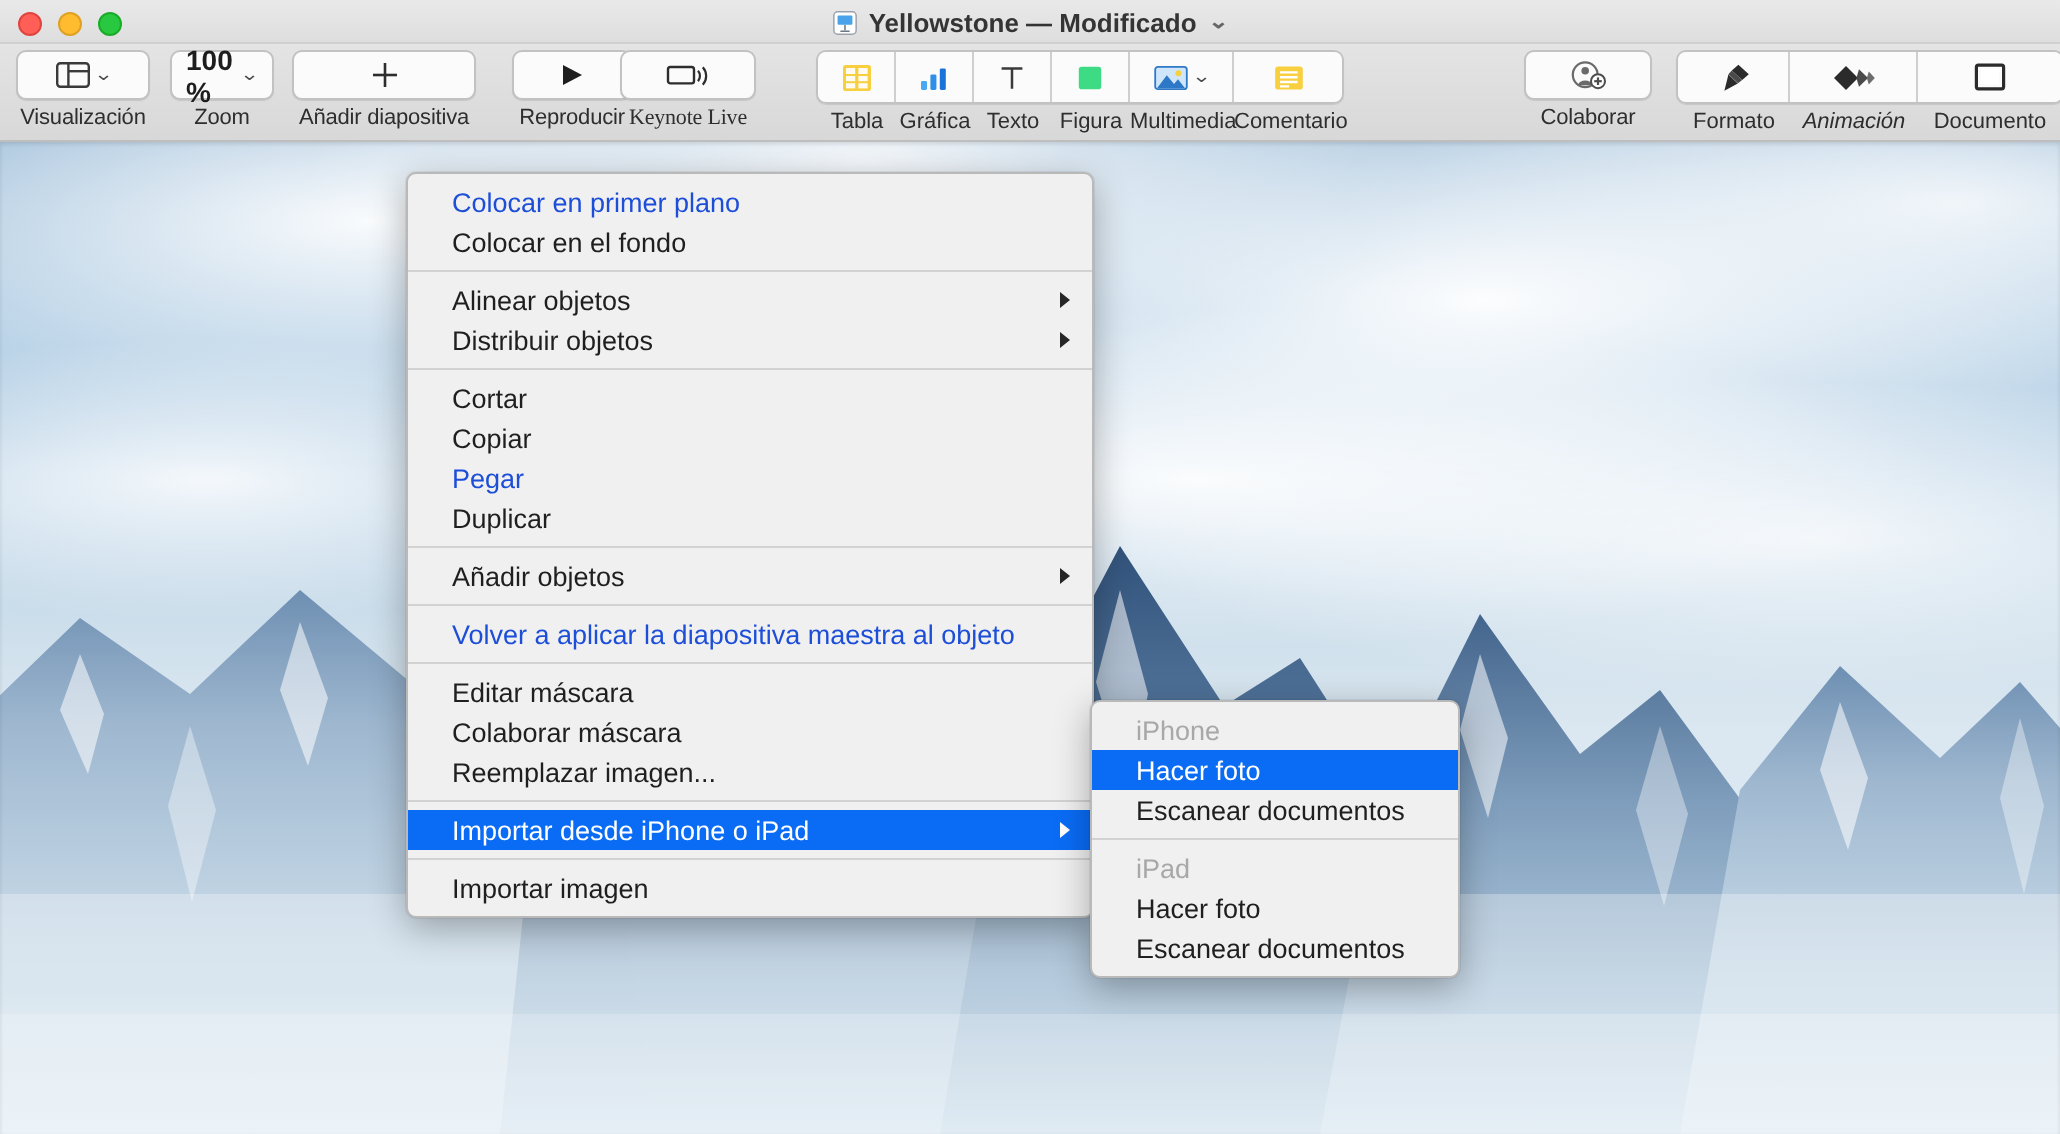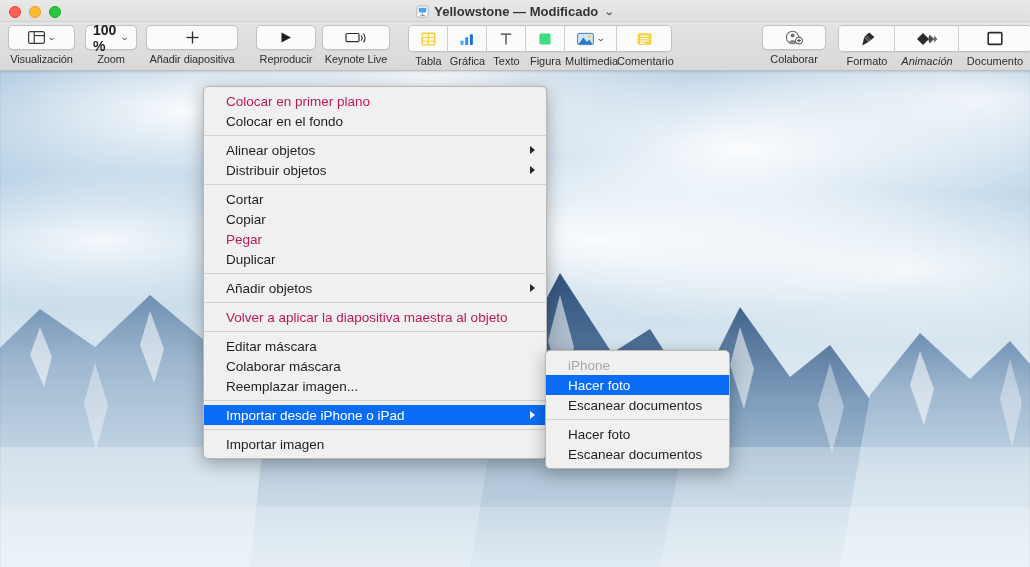--- a/index.html
+++ b/index.html
@@ -154,21 +154,21 @@
   #ctx-menu { left: 203px; top: 86px; width: 344px; }
   #sub-menu { left: 545px; top: 350px; width: 185px; }
 
   .mi {
     height: 20px;
     display: flex; align-items: center;
     padding: 0 14px 0 22px;
     white-space: nowrap;
     position: relative;
   }
-  .mi.disabled { color: #be185d; }
+  .mi.disabled { color: #1d4ed8; }
   .mi.selected { background: #0a6cf5; color: #ffffff; }
   .mi .arrow {
     position: absolute; right: 11px; top: 50%;
     transform: translateY(-50%);
     width: 0; height: 0;
     border-left: 5px solid #262626;
     border-top: 4px solid transparent;
     border-bottom: 4px solid transparent;
   }
   .mi.selected .arrow { border-left-color: #ffffff; }
@@ -243,21 +243,21 @@
       <div class="tb-item">
         <div class="tb-btn" style="width:60px;">
           <svg width="14" height="13" viewBox="0 0 14 13">
             <polygon points="2.5,1.5 12,6.5 2.5,11.5" fill="#1f1f1f"></polygon>
           </svg>
         </div>
         <span class="tb-label">Reproducir</span>
       </div>
     </div>
 
-    <div class="tb-group" style="left:322px;">
+    <div class="tb-group" style="left:310px;font-family:Liberation Serif, serif;">
       <div class="tb-item">
         <div class="tb-btn" style="width:68px;">
           <svg width="22" height="14" viewBox="0 0 22 14">
             <rect x="1" y="2.5" width="13" height="8.2" rx="1.2" fill="none" stroke="#2d2d2d" stroke-width="1.2"></rect>
             <path d="M16 4.4 A4 4 0 0 1 16 9.6" fill="none" stroke="#2d2d2d" stroke-width="1.1"></path>
             <path d="M18.4 2.6 A6.6 6.6 0 0 1 18.4 11.4" fill="none" stroke="#2d2d2d" stroke-width="1.1"></path>
           </svg>
         </div>
         <span class="tb-label">Keynote Live</span>
       </div>
@@ -493,20 +493,23 @@
       <div class="mi section-head">
         <span>iPhone</span>
       </div>
       <div class="mi selected">
         <span>Hacer foto</span>
       </div>
       <div class="mi">
         <span>Escanear documentos</span>
       </div>
       <div class="sep"></div>
+      <div class="mi section-head">
+        <span>iPad</span>
+      </div>
       <div class="mi">
         <span>Hacer foto</span>
       </div>
       <div class="mi">
         <span>Escanear documentos</span>
       </div>
     </div>
 
 </div>
 

